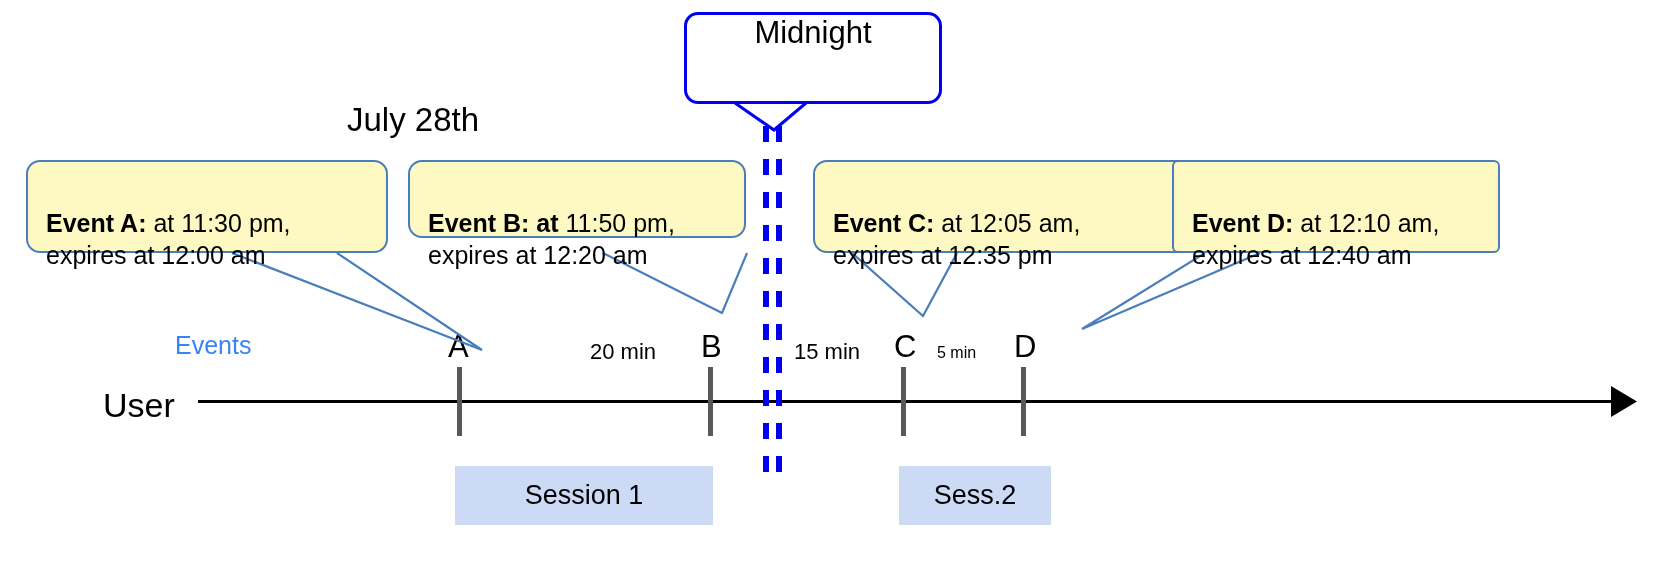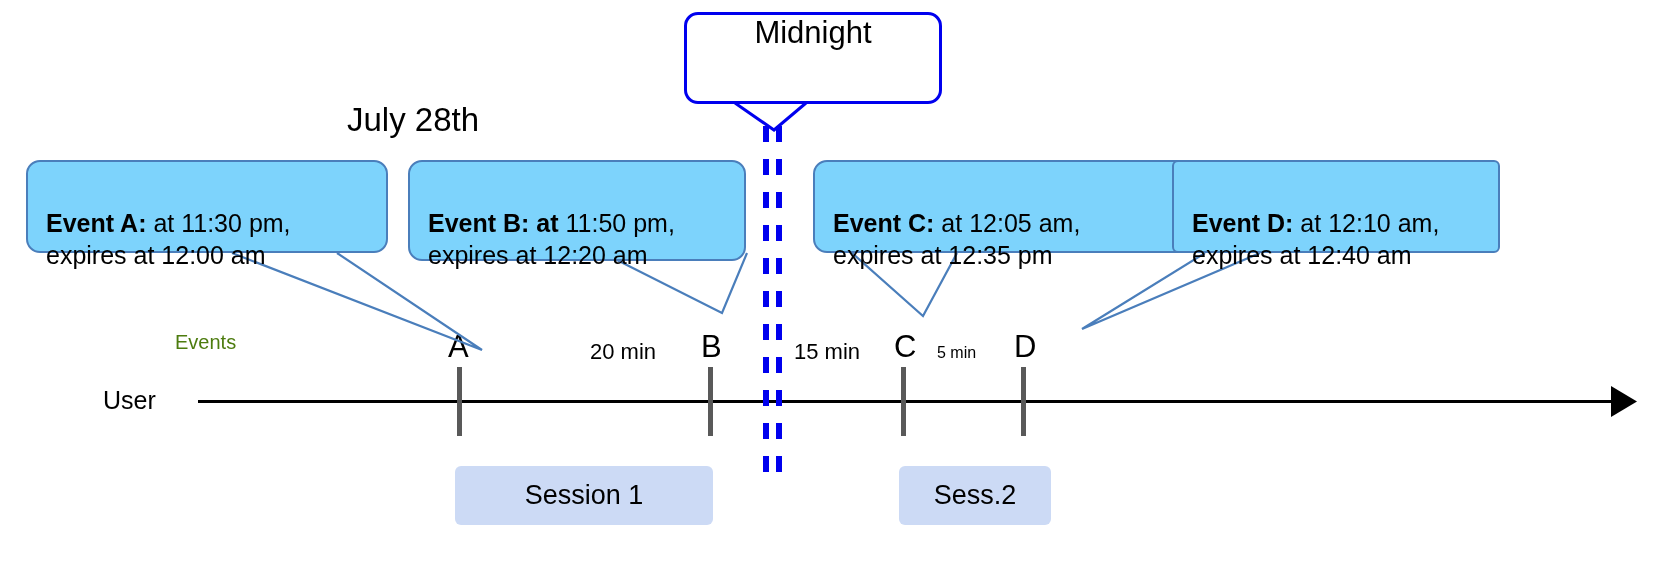--- a/index.html
+++ b/index.html
@@ -5,21 +5,21 @@
   html,body{margin:0;padding:0;background:#ffffff;}
   body{width:1668px;height:578px;overflow:hidden;font-family:"Liberation Sans","DejaVu Sans",sans-serif;color:#000;}
   #stage{position:relative;width:1668px;height:578px;background:#fff;}
 
   
   .callout{
     position:absolute;
     box-sizing:border-box;
     border:2.2px solid #4a7ebb;
     border-radius:14px;
-    background:#7dd3fc;
+    background:#fef9c3;
     padding:12px 31px 10px 18px;
     font-size:25px;
     line-height:1.30;
     color:#000;
     white-space:pre-line;
     z-index:6;
   }
   .callout b{font-weight:bold;}
 
   .midnight-box{
@@ -31,41 +31,40 @@
     font-size:31px;
     color:#000;
     display:flex;
     align-items:flex-start;
     justify-content:center;
     z-index:8;
   }
 
   
   .daylabel{position:absolute;font-size:33px;color:#000;white-space:nowrap;}
-  .axis-name{position:absolute;font-size:25px;color:#000;white-space:nowrap;}
-  .events-name{position:absolute;font-size:20px;color:#4d7c0f;white-space:nowrap;}
+  .axis-name{position:absolute;font-size:34px;color:#000;white-space:nowrap;}
+  .events-name{position:absolute;font-size:25px;color:#3b82f6;white-space:nowrap;}
   .tickletter{position:absolute;font-size:31px;color:#000;white-space:nowrap;}
   .gap{position:absolute;font-size:22px;color:#000;white-space:nowrap;}
   .gap.small{font-size:16px;}
 
   
   .axisline{position:absolute;background:#000;height:3px;z-index:3;}
   .tick{position:absolute;background:#595959;width:5px;z-index:4;}
 
   
   .session{
     position:absolute;
     background:#ccdaf5;
     display:flex;
     align-items:center;
     justify-content:center;
     font-size:27px;
     color:#000;
     z-index:2;
-    border-radius:6px;
   }
 
   svg.overlay{position:absolute;left:0;top:0;width:1668px;height:578px;z-index:5;pointer-events:none;}
   svg.overlay.under{z-index:1;}
 </style>
 </head>
 <body>
 
 <div id="stage">
 
@@ -93,21 +92,21 @@
   <div class="daylabel" style="left:299px;top:101px;margin-left:48px;">July 28th</div>
 
   <div class="midnight-box" style="left:684px;top:12px;width:258px;height:92px;">
     <span>Midnight</span>
   </div>
 
   <div class="callout" style="left:26px;top:160px;width:362px;height:93px;">
     <b>Event A:</b><span> at 11:30 pm,</span><br><span>expires at 12:00 am</span>
   </div>
 
-  <div class="callout" style="left:408px;top:160px;width:338px;height:101px;">
+  <div class="callout" style="left:408px;top:160px;width:338px;height:78px;">
     <b>Event B: at</b><span> 11:50 pm,</span><br><span>expires at 12:20 am</span>
   </div>
 
   <div class="callout" style="left:813px;top:160px;width:394px;height:93px;">
     <b>Event C:</b><span> at 12:05 am,</span><br><span>expires at 12:35 pm</span>
   </div>
 
   <div class="callout" style="left:1172px;top:160px;width:328px;height:93px;border-radius:6px;">
     <b>Event D:</b><span>  at 12:10 am,</span><br><span>expires at 12:40 am</span>
   </div>

